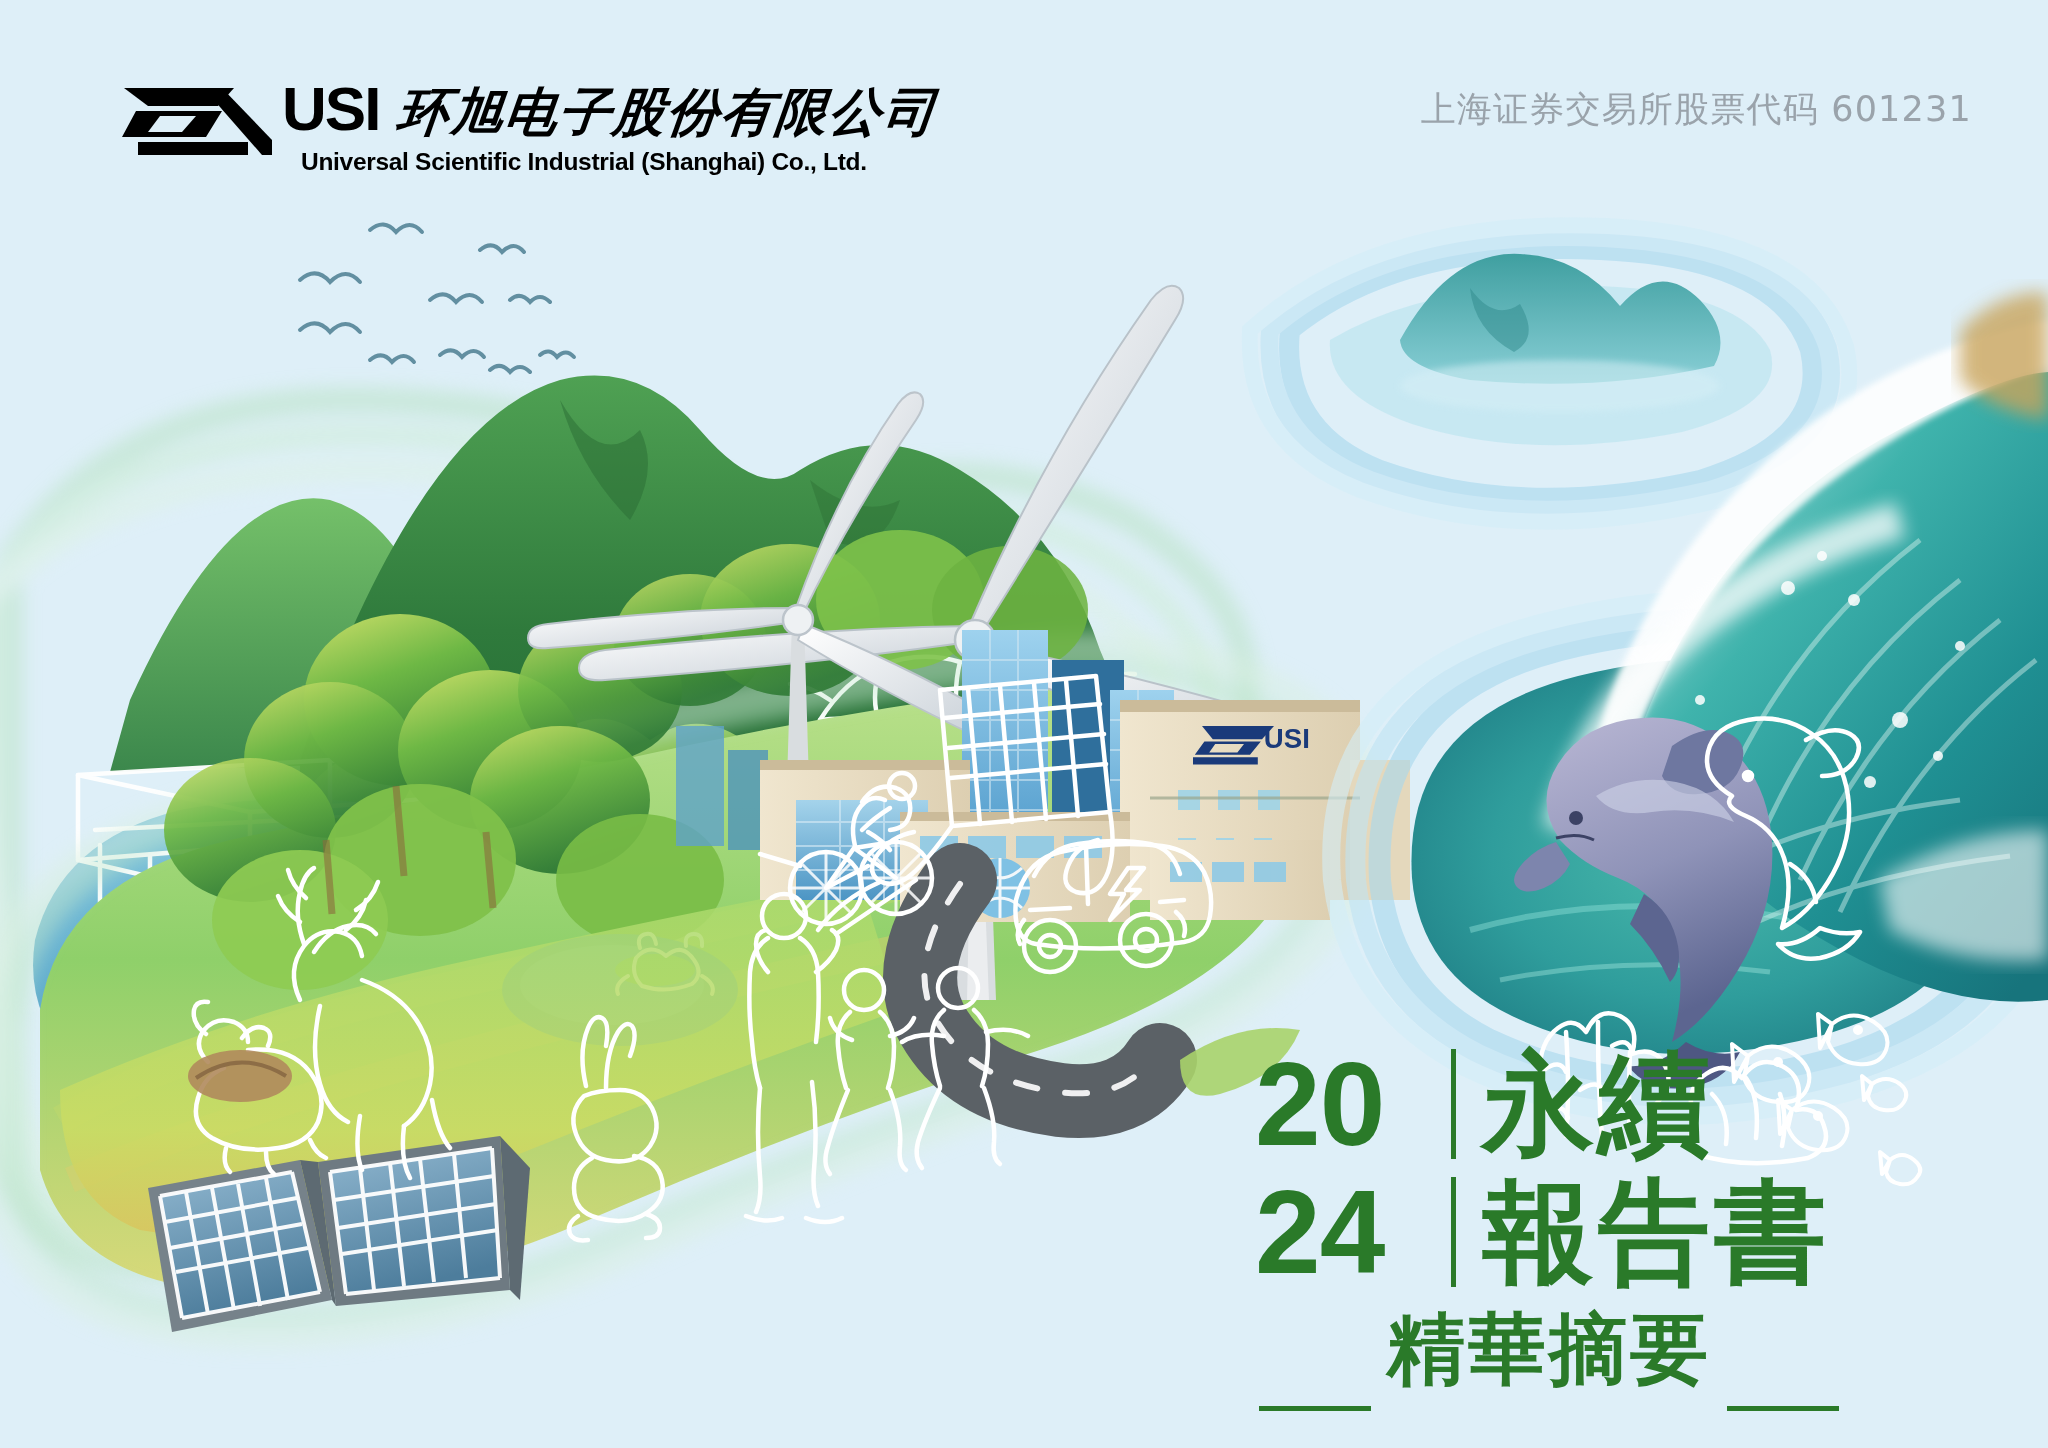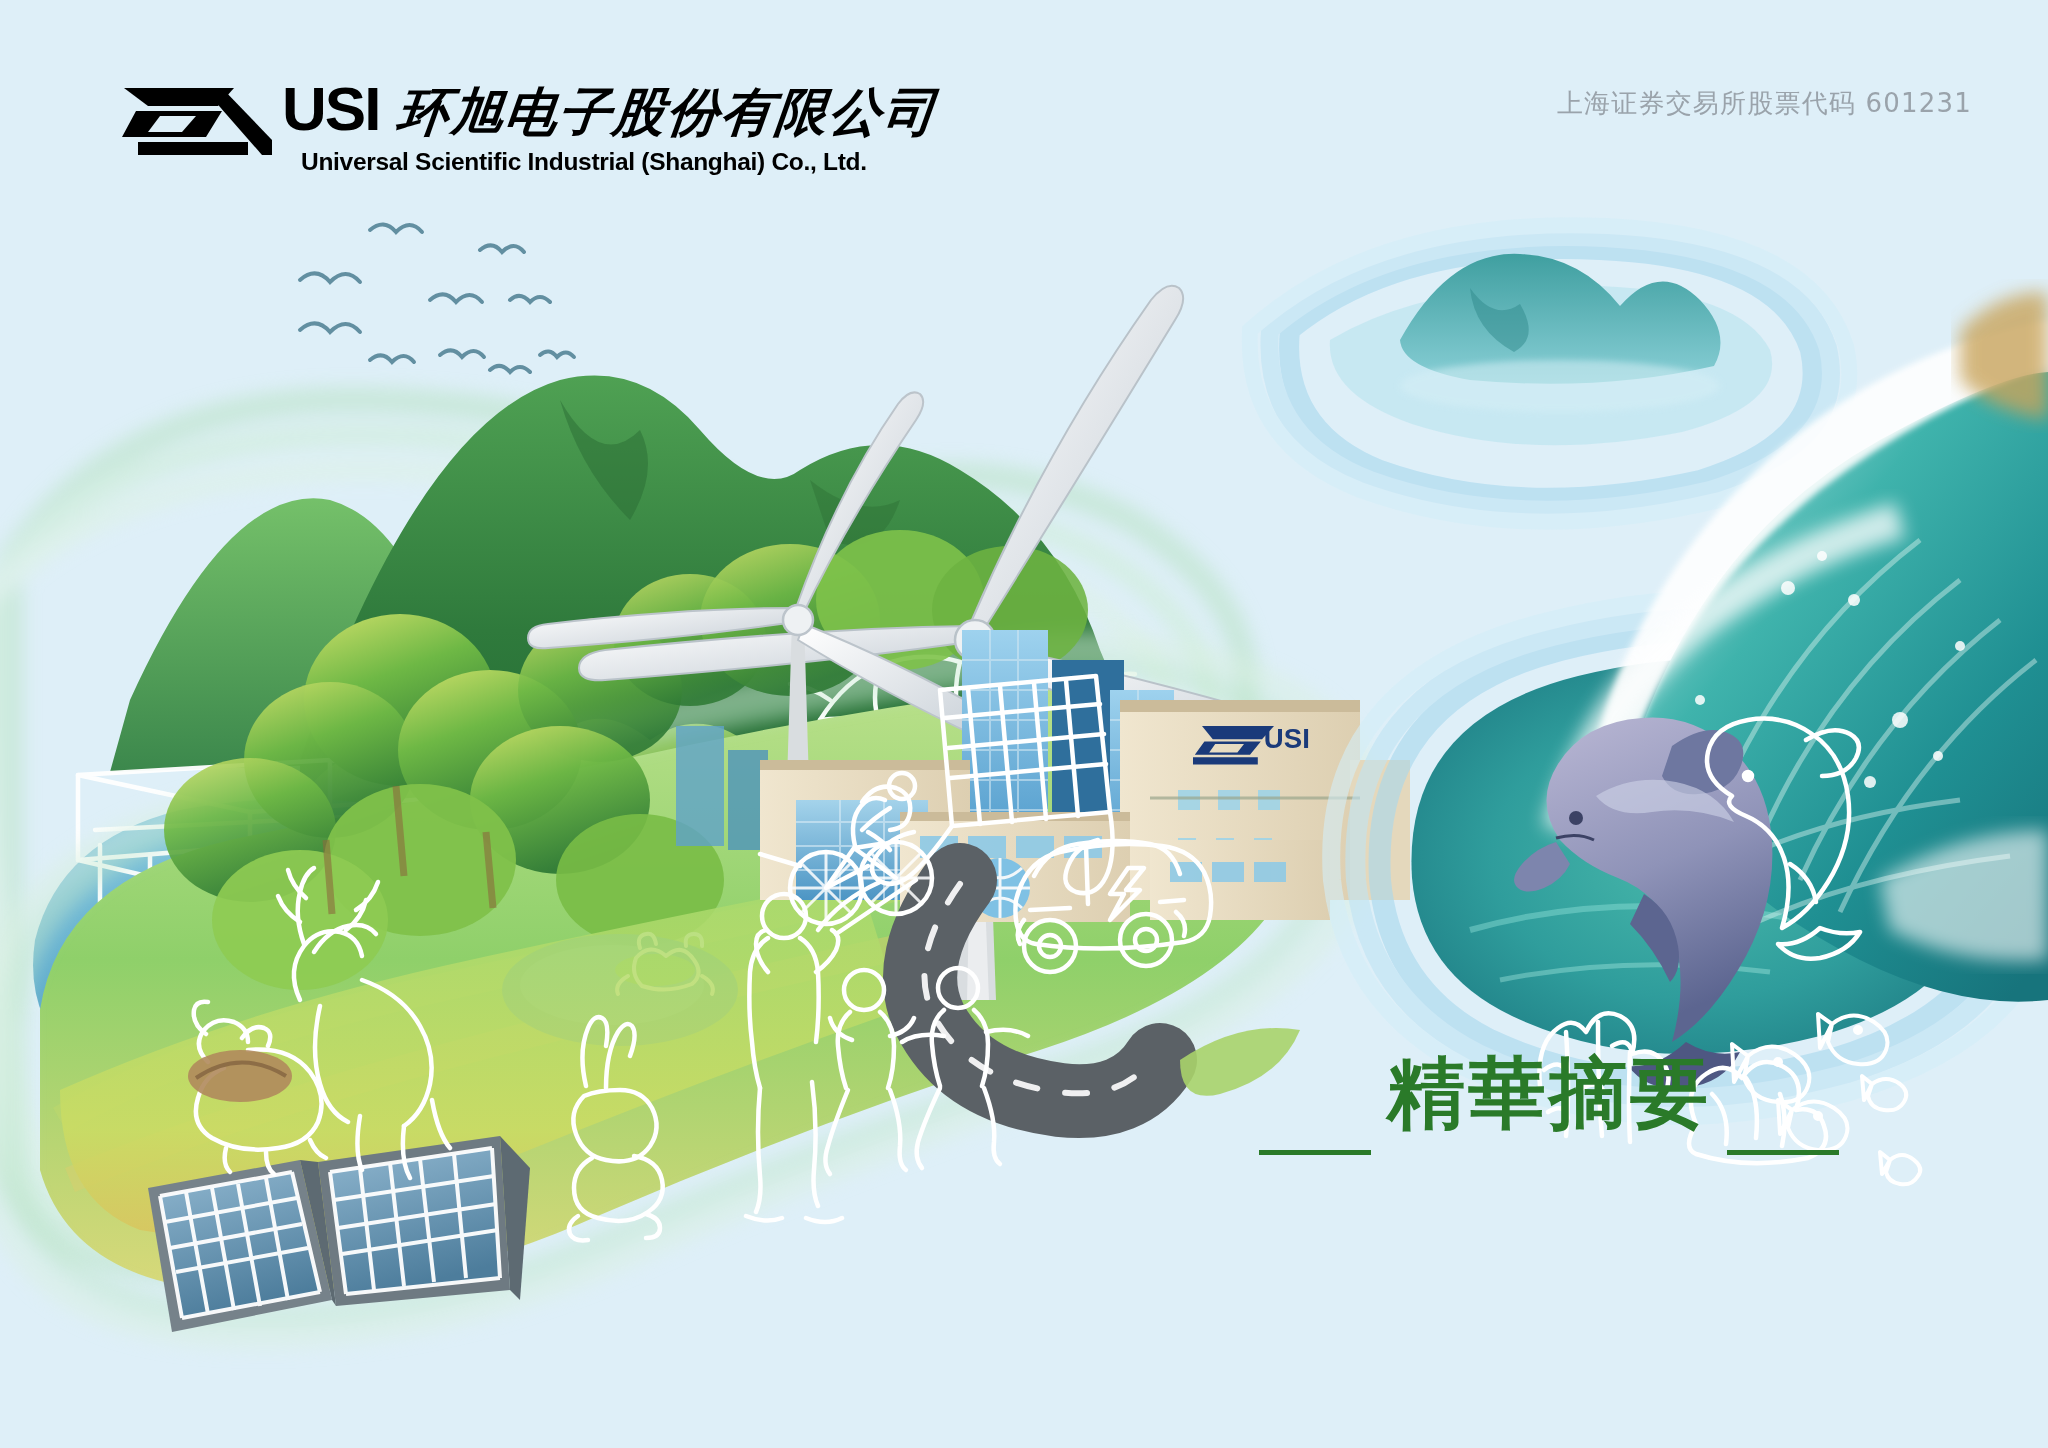--- a/index.html
+++ b/index.html
@@ -29,21 +29,21 @@
     transform:skewX(-6deg);
   }
   .logo-en {
     font-family:"Liberation Sans", sans-serif;
     font-weight:bold; font-size:24.5px; color:#000; letter-spacing:-0.3px;
     margin-left:19px; 
   }
   .stock-code {
     position:absolute; right:76px; top:86px;
     font-family:"DejaVu Sans", sans-serif;
-    font-size:26px; color:#9aa3ab; letter-spacing:1.2px; white-space:nowrap;
+    font-size:35px; color:#9aa3ab; letter-spacing:1.2px; white-space:nowrap;
   }
 
   
   .illus { position:absolute; inset:0; z-index:5; }
   .illus svg { width:100%; height:100%; display:block; }
 
   
   .title-block { position:absolute; left:1255px; top:1040px; z-index:60; }
   .title-rows { display:flex; flex-direction:column; }
   .t-row { display:flex; align-items:center; height:128px; }
@@ -553,20 +553,32 @@
           <span class="logo-usi">USI</span>
           <span class="logo-cn">环旭电子股份有限公司</span>
         </div>
         <div class="logo-en">Universal Scientific Industrial (Shanghai) Co., Ltd.</div>
       </div>
     </div>
     <div class="stock-code">上海证券交易所股票代码 601231</div>
   </div>
 
   <div class="title-block">
+    <div class="title-rows">
+      <div class="t-row">
+        <span class="t-year">20</span>
+        <span class="t-sep"></span>
+        <span class="t-cn">永續</span>
+      </div>
+      <div class="t-row">
+        <span class="t-year">24</span>
+        <span class="t-sep"></span>
+        <span class="t-cn">報告書</span>
+      </div>
+    </div>
     <div class="t-sub">
       <span class="t-line"></span>
       <span class="t-subtext">精華摘要</span>
       <span class="t-line"></span>
     </div>
   </div>
 
 </div>
 
 </body></html>

